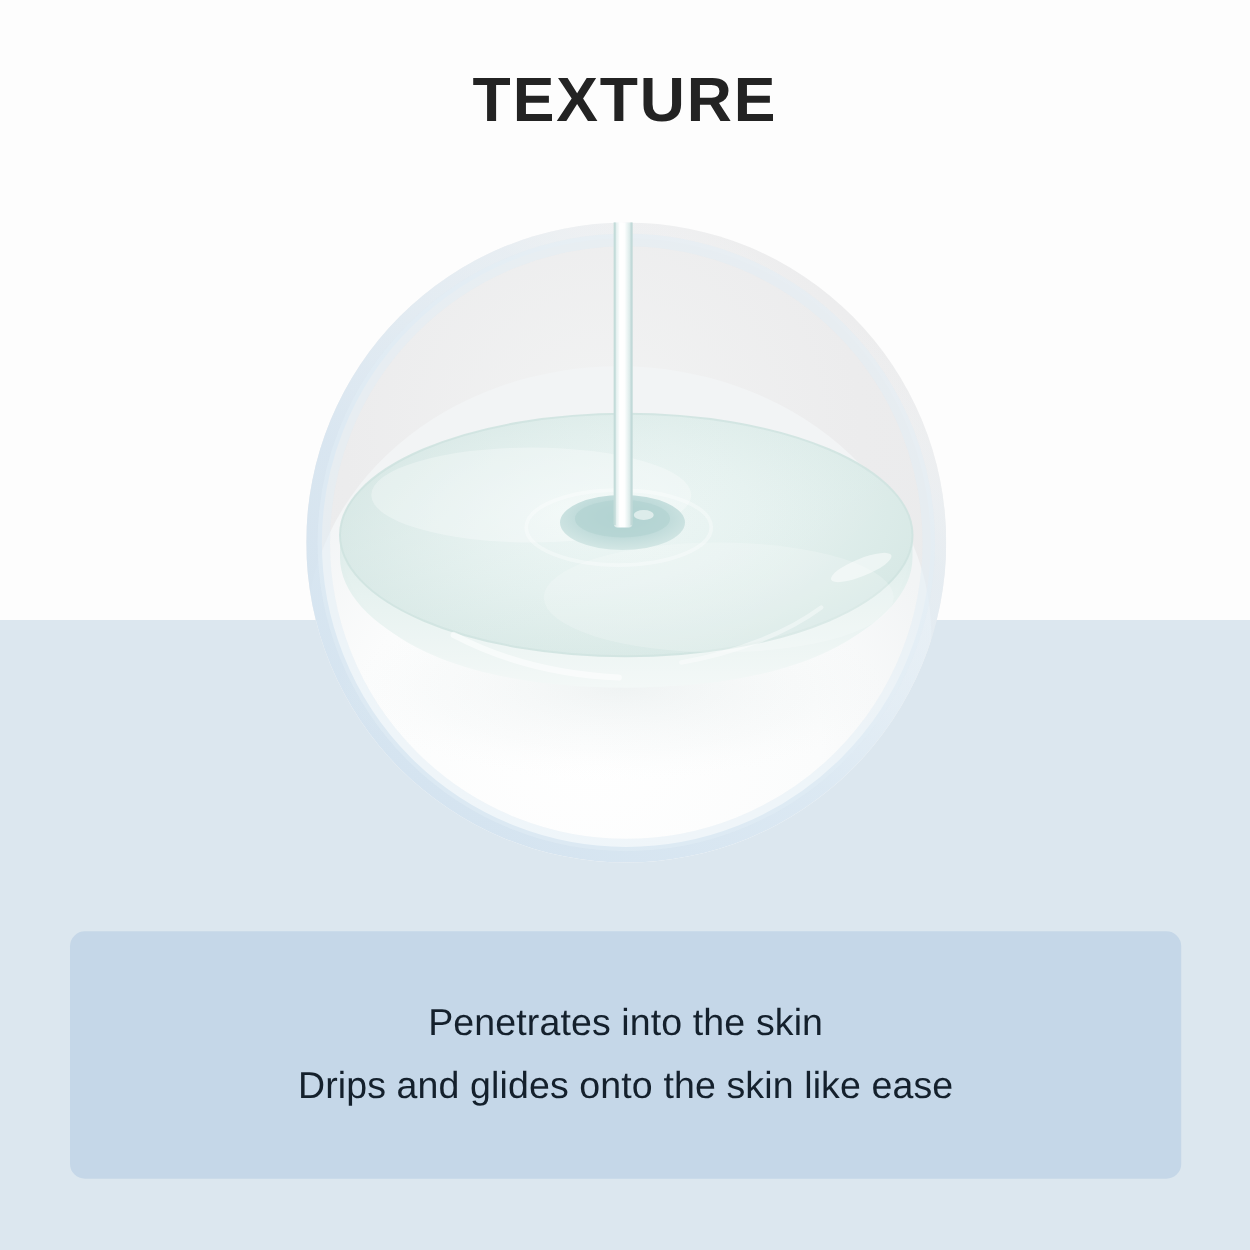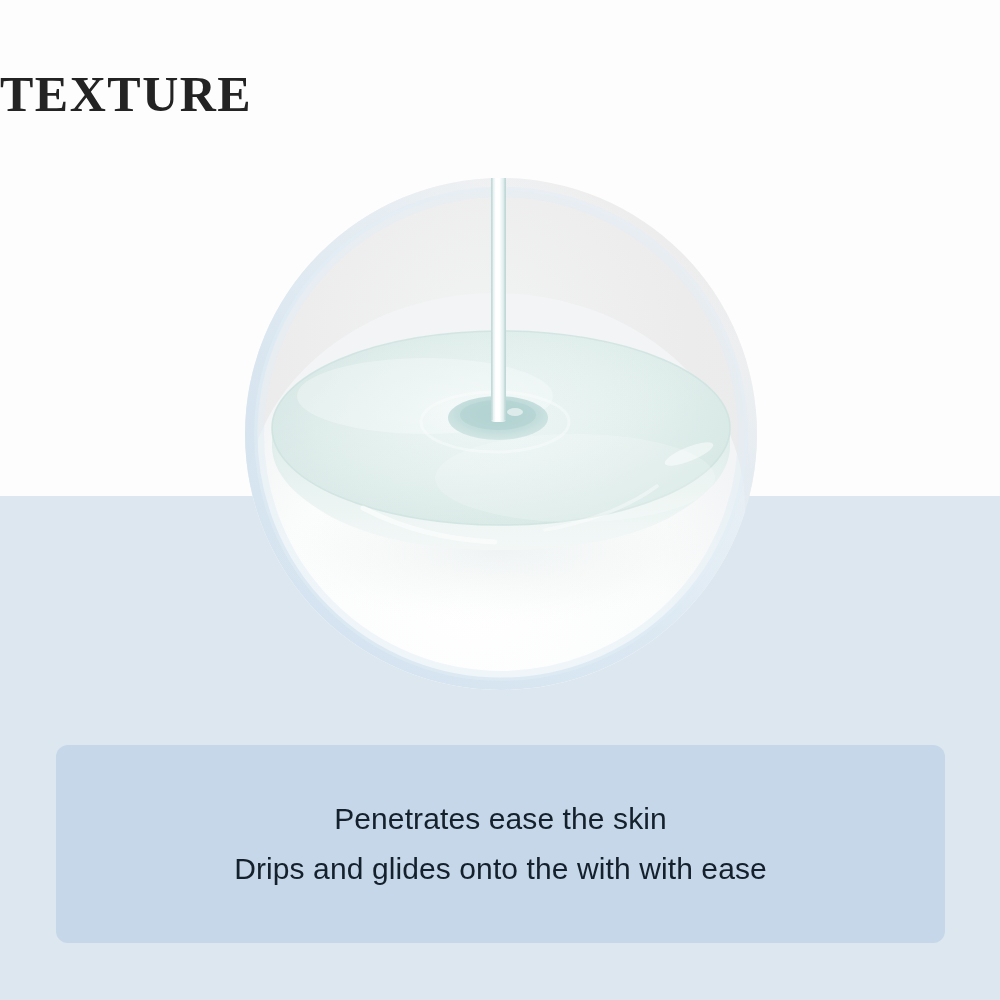--- a/index.html
+++ b/index.html
@@ -32,24 +32,24 @@
   .bg-bottom {
     position: absolute;
     left: 0; top: 496px;
     width: 1000px; height: 504px;
     background: #dce7ef;
   }
 
   
   .title {
     position: absolute;
-    left: 0; top: 64px;
+    left: 0; top: 50px;
     width: 1000px;
-    text-align: left;
-    font-family: Liberation Serif, serif;
+    text-align: center;
+    font-family: Liberation Sans, sans-serif;
     font-size: 50px;
     font-weight: 700;
     letter-spacing: 1.5px;
     color: #232323;
     line-height: 60px;
   }
 
   
   .sphere-wrap {
     position: absolute;
@@ -231,17 +231,17 @@
       <g>
         <rect x="246" y="-4" width="15" height="248" rx="3" fill="url(#streamGrad)"></rect>
         <rect x="250.5" y="-4" width="3.2" height="246" fill="#ffffff" opacity="0.95"></rect>
         <rect x="246" y="-4" width="1.6" height="246" fill="#bad6d4" opacity="0.7"></rect>
         <rect x="259.4" y="-4" width="1.6" height="246" fill="#bad6d4" opacity="0.7"></rect>
       </g>
     </svg>
   </div>
 
   <div class="caption-box">
-    <div class="caption-line">Penetrates ease the skin</div>
-    <div class="caption-line">Drips and glides onto the with with ease</div>
+    <div class="caption-line">Penetrates into the skin</div>
+    <div class="caption-line">Drips and glides onto the skin like ease</div>
   </div>
 
 </div>
 
 </body></html>

